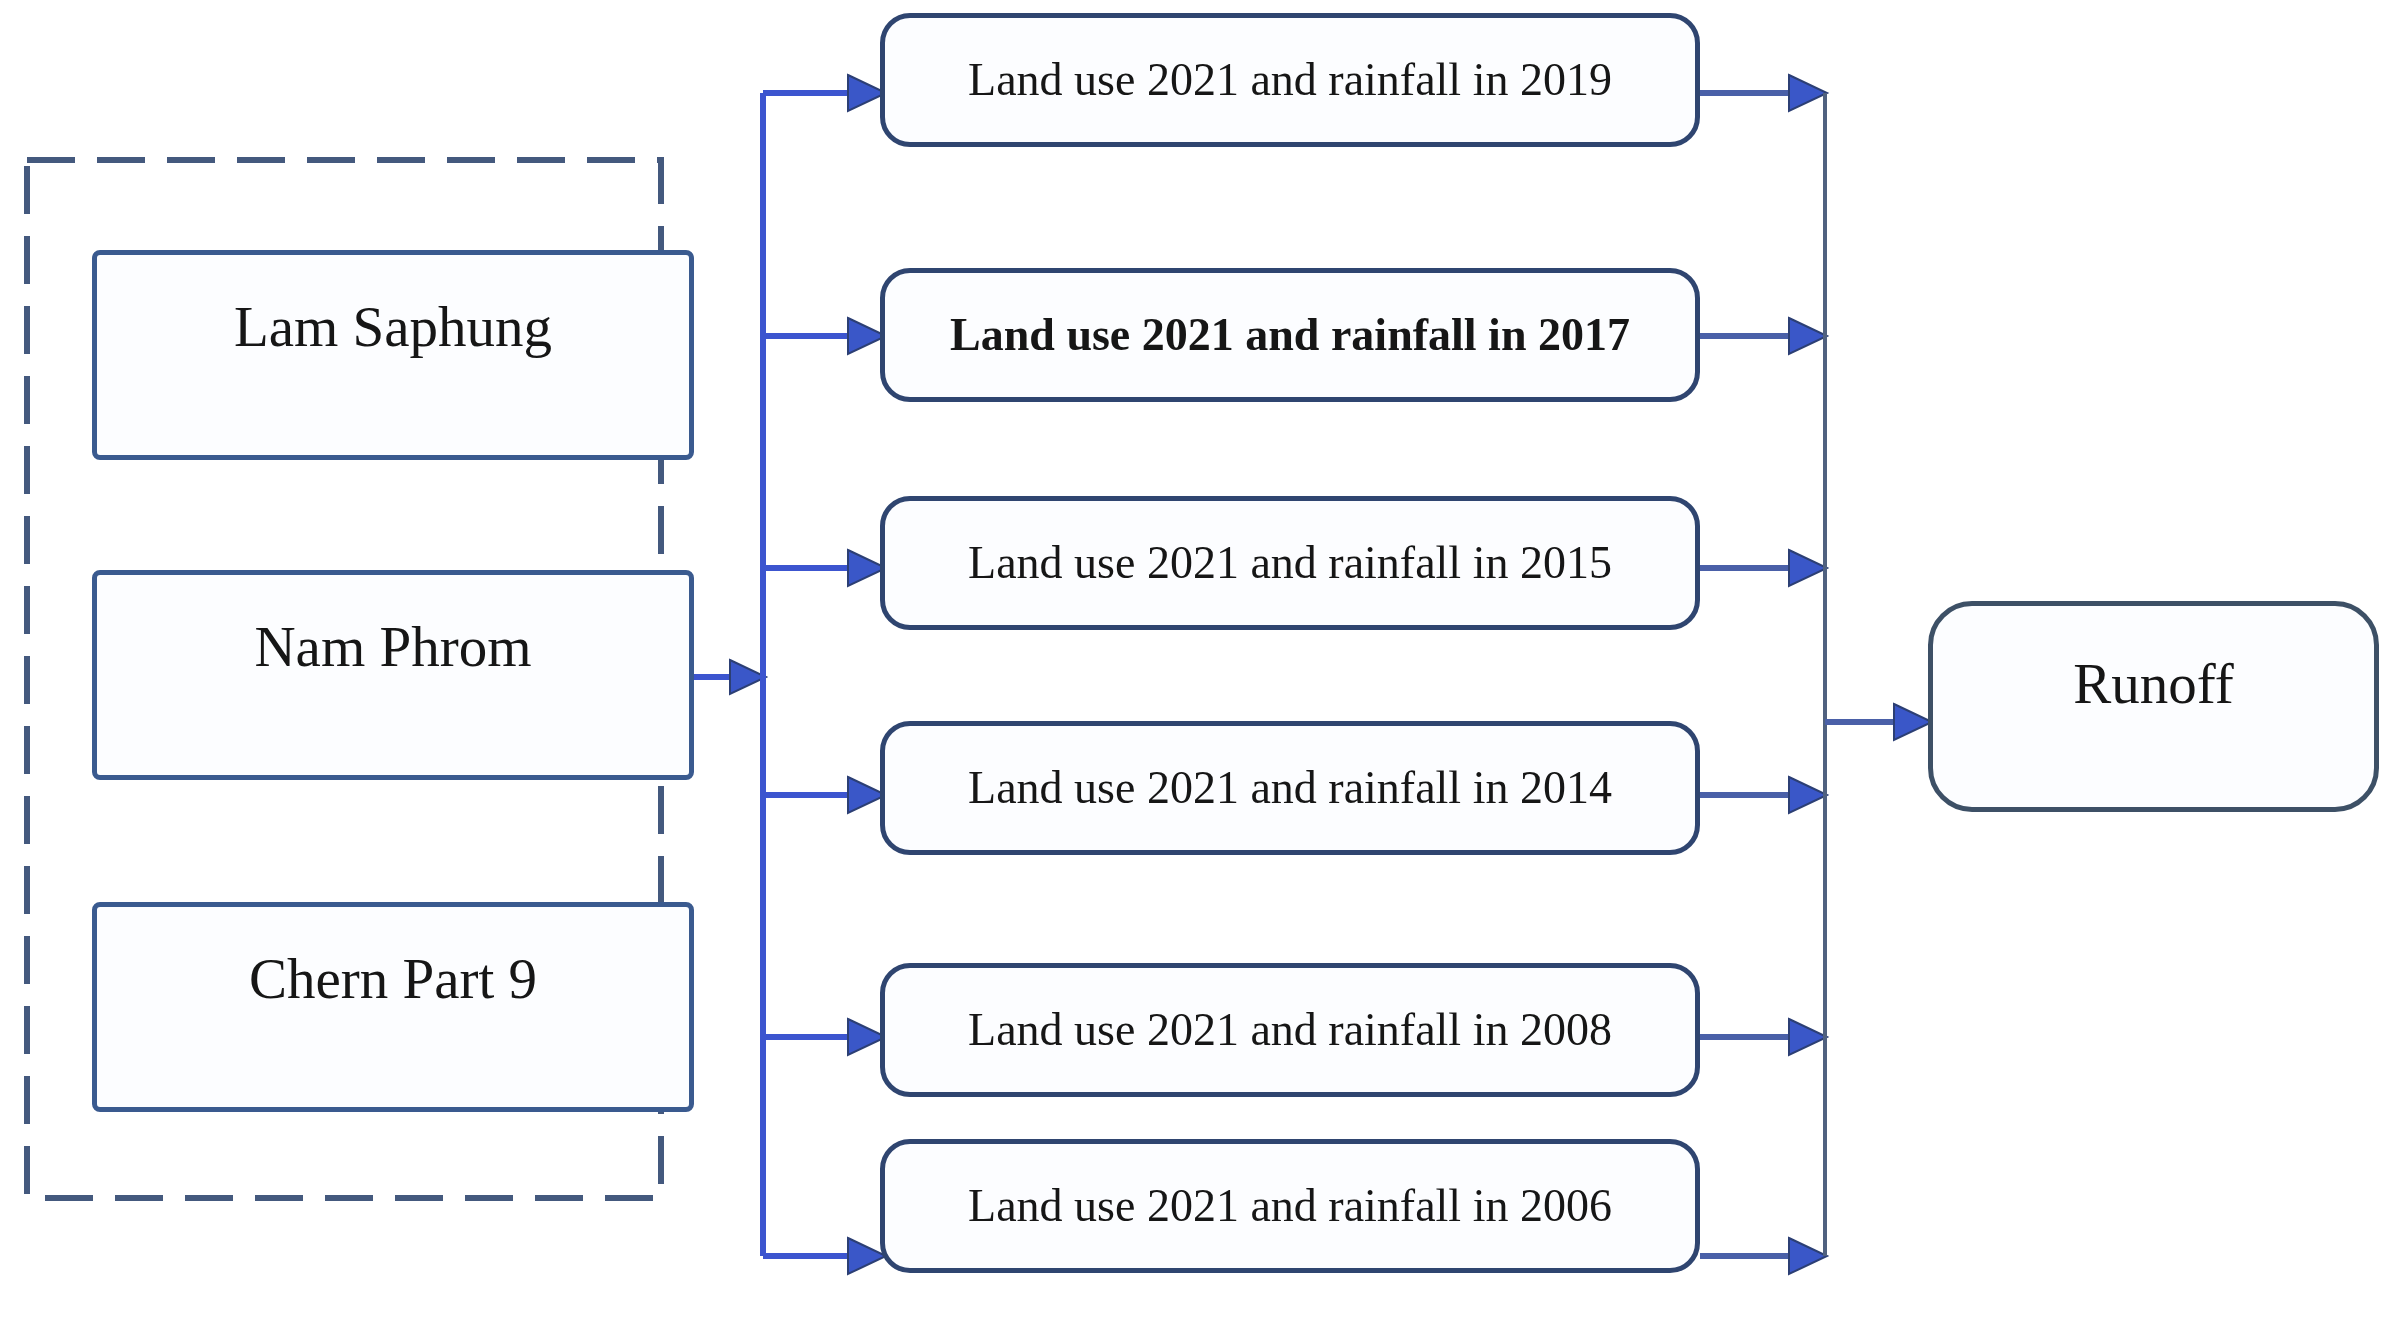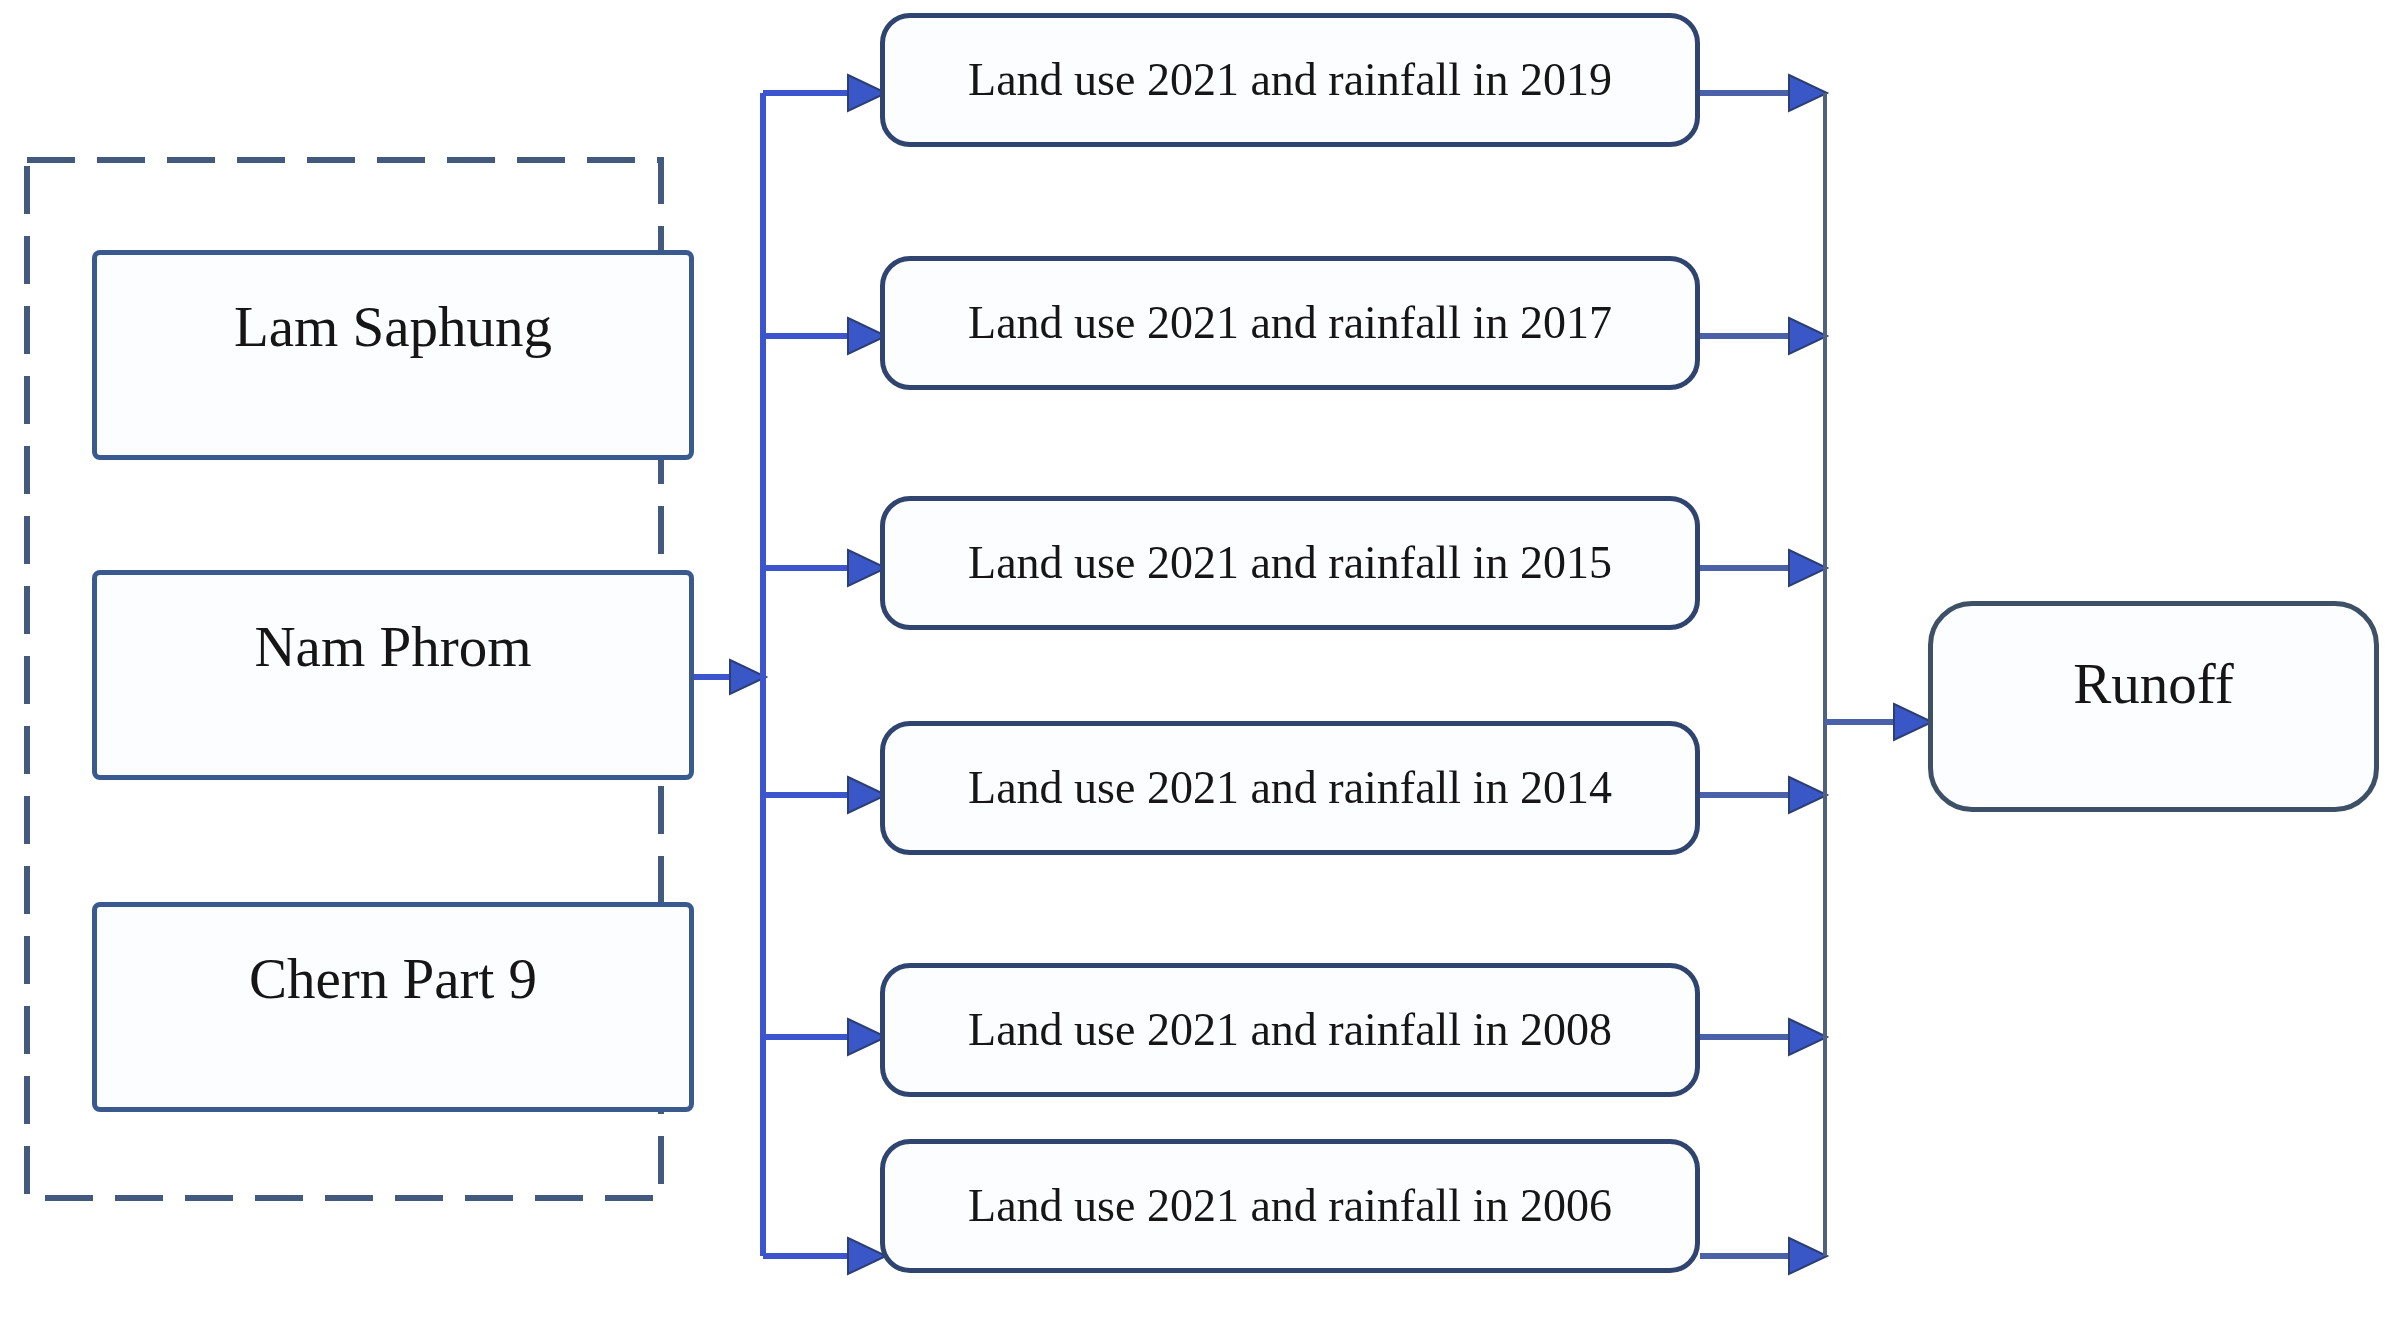--- a/index.html
+++ b/index.html
@@ -64,21 +64,21 @@
   .scenario{
     left:880px;
     width:820px;
     height:134px;
     border:5px solid var(--scenario-border);
     border-radius:30px;
     font-size:46px;
     text-align:center;
   }
   .scenario.s0{top:13px;}
-  .scenario.s1{top:256px;}
+  .scenario.s1{top:268px;font-weight:bold;}
   .scenario.s2{top:496px;}
   .scenario.s3{top:721px;}
   .scenario.s4{top:963px;}
   .scenario.s5{top:1139px;}
 
   .runoff{
     left:1928px;
     top:601px;
     width:451px;
     height:211px;

